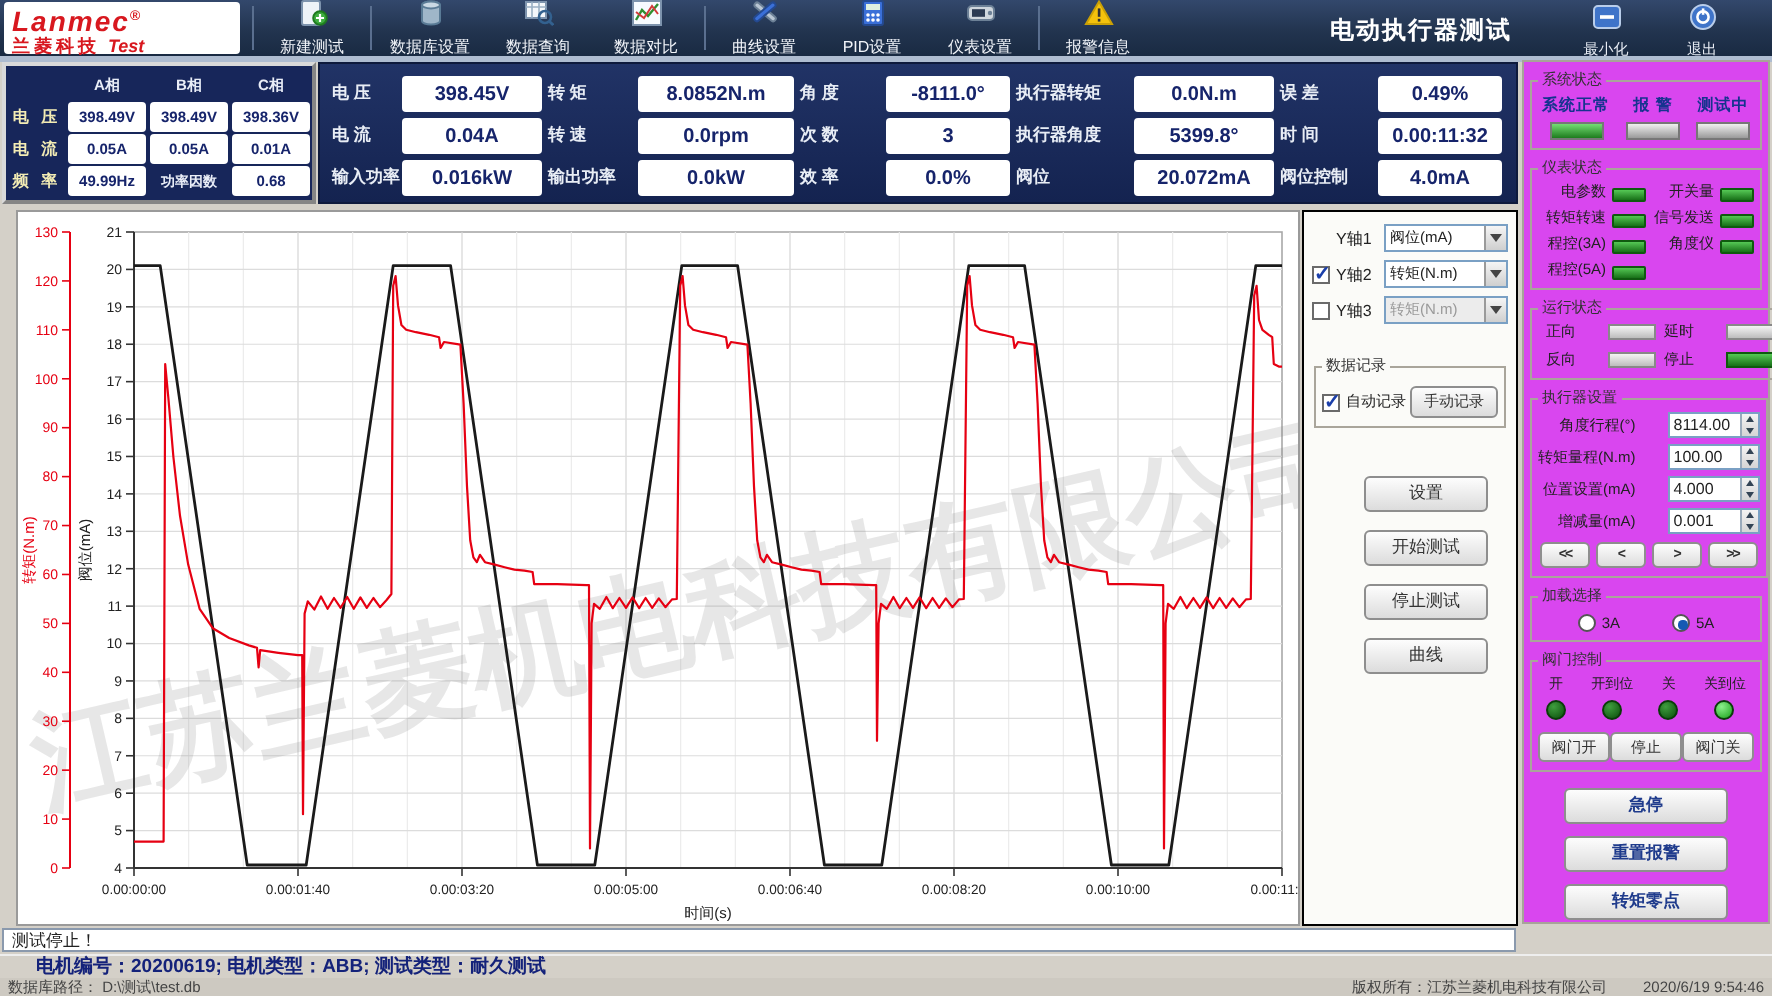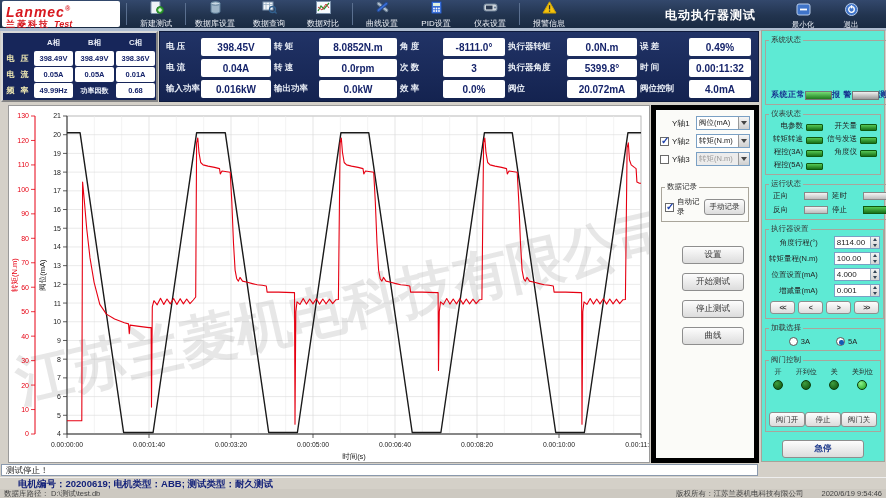--- a/index.html
+++ b/index.html
@@ -39,21 +39,21 @@
   .meas-panel { position:absolute; left:159px; top:31px; width:600px; height:71px;
     background:linear-gradient(180deg,#213366,#142350); border:1px solid #0e1a3c; padding:6px 4px 4px 6px; }
   .meas-grid { display:grid; grid-template-columns:32px 70px 42px 78px 40px 62px 56px 70px 46px 62px; grid-auto-rows:18px; gap:3px 3px; }
   .m-label { color:#e8edf5; font-size:8.5px; font-weight:bold; display:flex; align-items:center; white-space:nowrap; }
   .m-value { background:#fff; border-radius:2px; color:#16246b; font-size:10px; font-weight:bold; display:flex; align-items:center; justify-content:center; white-space:nowrap; }
 
   
   .chart-panel { position:absolute; left:8px; top:105px; width:642px; height:358px; background:#fff; border:1px solid #9a9a9a; }
 
   
-  .ctrl-col { position:absolute; left:651px; top:105px; width:108px; height:358px; background:#fbfbf8; border:5px solid #000000; padding:6px 4px; }
+  .ctrl-col { position:absolute; left:651px; top:105px; width:108px; height:358px; background:#fbfbf8; border:1px solid #000000; padding:6px 4px; }
   .yrow { display:flex; align-items:center; margin-bottom:4px; }
   .yrow-label { font-size:8px; color:#222; width:22px; margin-left:3px; white-space:nowrap; }
   .chk { width:9px; height:9px; background:#fff; border:1px solid #6a6a6a; position:relative; flex:0 0 auto; }
   .chk.checked::after { content:"✓"; position:absolute; left:0; top:-3px; font-size:10px; color:#1b3faa; font-weight:bold; }
   .chk-spacer { width:9px; flex:0 0 auto; }
   .ddl { flex:1; height:14px; background:#fff; border:1px solid #7aa0c4; display:flex; align-items:center; margin-left:2px; }
   .ddl.disabled { background:#ececec; }
   .ddl.disabled .ddl-val { color:#9a9a9a; }
   .ddl-val { flex:1; font-size:7.5px; color:#222; padding-left:2px; white-space:nowrap; overflow:hidden; }
   .dd-btn { width:11px; height:12px; background:linear-gradient(180deg,#f5f5f5,#cfcfcf); border-left:1px solid #9a9a9a; display:flex; align-items:center; justify-content:center; }
@@ -62,23 +62,23 @@
   legend { font-size:7.5px; color:#333; padding:0 2px; }
   .rec-row { display:flex; align-items:center; justify-content:space-between; margin-top:3px; }
   .rec-left { display:flex; align-items:center; gap:3px; font-size:7.5px; color:#222; }
   .btn { background:linear-gradient(180deg,#fdfdfd,#dcdcdc); border:1px solid #8e8e8e; border-radius:3px; color:#333;
     display:flex; align-items:center; justify-content:center; cursor:pointer; }
   .btn-manual { width:44px; height:16px; font-size:7.5px; }
   .action-btns { margin-top:24px; display:flex; flex-direction:column; align-items:center; gap:9px; }
   .btn-action { width:62px; height:18px; font-size:8.5px;margin-left:16px; }
 
   
-  .sidebar { position:absolute; left:761px; top:30px; width:124px; height:432px; background:#5eead4; border:1px solid #a7a399; padding:2px 2px; }
+  .sidebar { position:absolute; left:761px; top:30px; width:124px; height:432px; background:#d946ef; border:1px solid #a7a399; padding:2px 2px; }
   .sys-row { display:flex; justify-content:space-between; padding:0 2px; }
-  .sys-item { display:flex; flex-direction:row; align-items:center;margin-top:41px; }
+  .sys-item { display:flex; flex-direction:column; align-items:center; }
   .sys-label { font-size:8px; font-weight:bold; color:#16338f; white-space:nowrap; letter-spacing:0.5px; }
   .led-bar { width:27px; height:9px; border:1px solid #777; margin-top:3px; }
   .led-bar.green { background:linear-gradient(180deg,#74dd74,#1d7c1d); }
   .led-bar.gray { background:linear-gradient(180deg,#f0f0f0,#9a9a9a); }
   .meter-grid { display:grid; grid-template-columns:1fr 1fr; row-gap:3px; }
   .meter-item { display:flex; align-items:flex-end; justify-content:flex-end; gap:3px; }
   .meter-label { font-size:7.5px; color:#222; white-space:nowrap; }
   .pill { width:17px; height:7px; border-radius:1px; border:1px solid #666; }
   .pill.on { background:linear-gradient(180deg,#55c855,#187018); border-color:#0f5a0f; }
   .run-grid { display:grid; grid-template-columns:1fr 1fr; row-gap:4px; }
@@ -103,21 +103,21 @@
   .load-row { display:flex; align-items:center; margin-top:7px; }
   .load-label { font-size:8.5px; font-weight:bold; color:#222; margin:0 4px 0 2px; white-space:nowrap; }
   .load-box { flex:1; height:19px; background:#fff; border:1px solid #8a8a8a; display:flex; align-items:center; justify-content:center;
     font-size:12px; font-weight:bold; color:#1b2a8f; }
   .valve-leds { display:flex; justify-content:space-between; padding:0 4px; }
   .valve-led-item { display:flex; flex-direction:column; align-items:center; }
   .valve-led-label { font-size:7px; color:#222; white-space:nowrap; }
   .vled { width:10px; height:10px; border-radius:50%; margin-top:3px; border:1px solid #0a3d0a; }
   .vled.dim { background:radial-gradient(circle at 35% 30%,#3f9e3f,#0a4d0a); }
   .vled.bright { background:radial-gradient(circle at 35% 30%,#8cf08c,#18a018); }
-  .valve-btns { display:flex; justify-content:space-between; margin-top:22px;text-align:center; }
+  .valve-btns { display:flex; justify-content:space-between; margin-top:6px;text-align:center; }
   .btn-valve { width:36px; height:15px; font-size:7.5px; }
   .big-btns { display:flex; flex-direction:column; align-items:center; gap:6px; margin-top:8px; }
   .btn-big { width:82px; height:18px; font-size:8.5px; font-weight:bold; color:#1f3b8c; }
 
   
   .strip1 { position:absolute; left:0; top:464px; width:886px; height:13px; background:#d4d0c8; }
   .msg-box { position:absolute; left:1px; top:0; width:757px; height:12px; background:#fff; border:1px solid #8a99ad; font-size:8.5px; color:#222; padding-left:4px; line-height:11px; }
   .strip2 { position:absolute; left:0; top:477px; width:886px; height:12px; background:#d4d0c8; border-top:1px solid #eee;
     font-size:9.5px; font-weight:bold; color:#14227a; padding-left:18px; line-height:12px; }
   .strip3 { position:absolute; left:0; top:489px; width:886px; height:9px; background:#cdc9c1; font-size:7.5px; color:#444; line-height:9px; padding-left:4px; }

